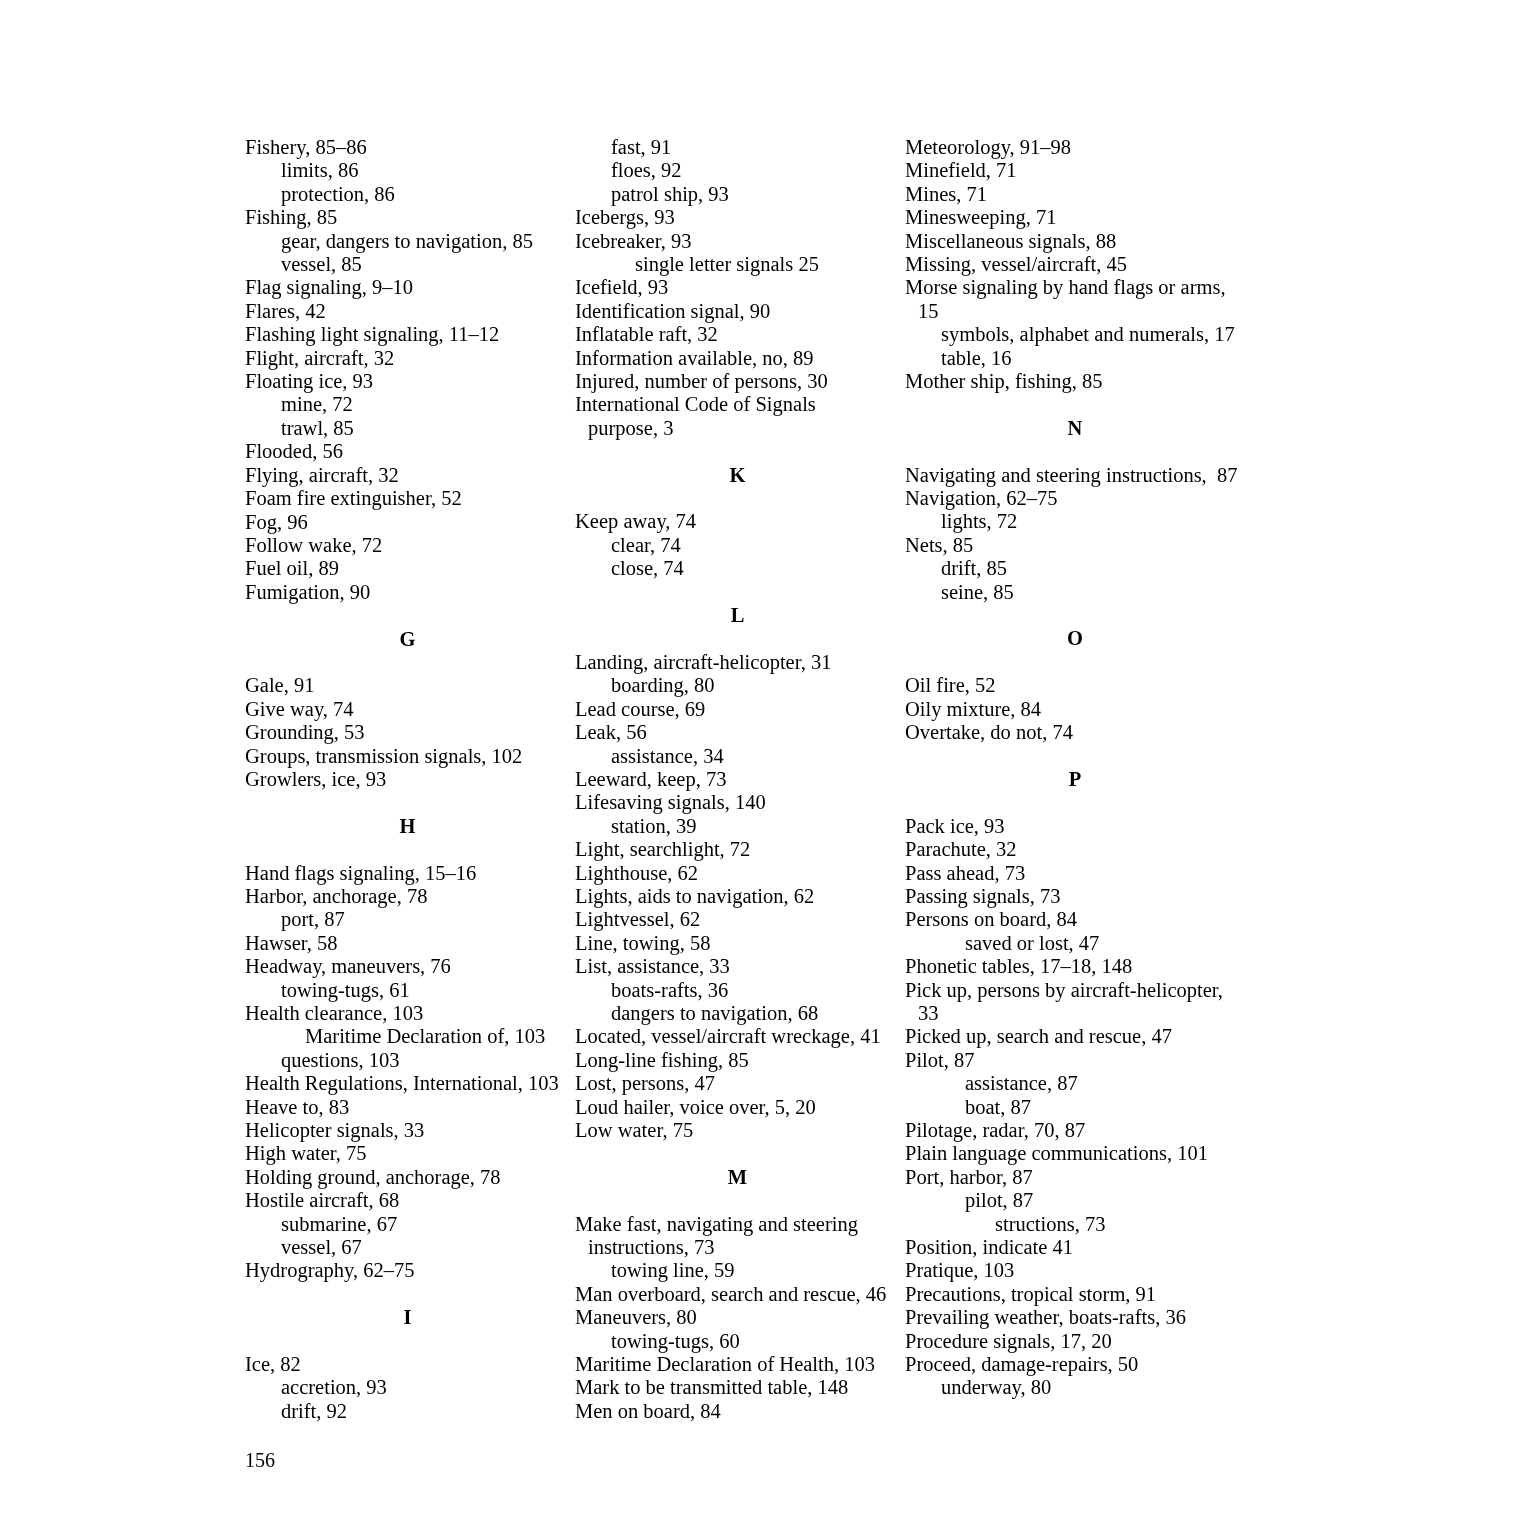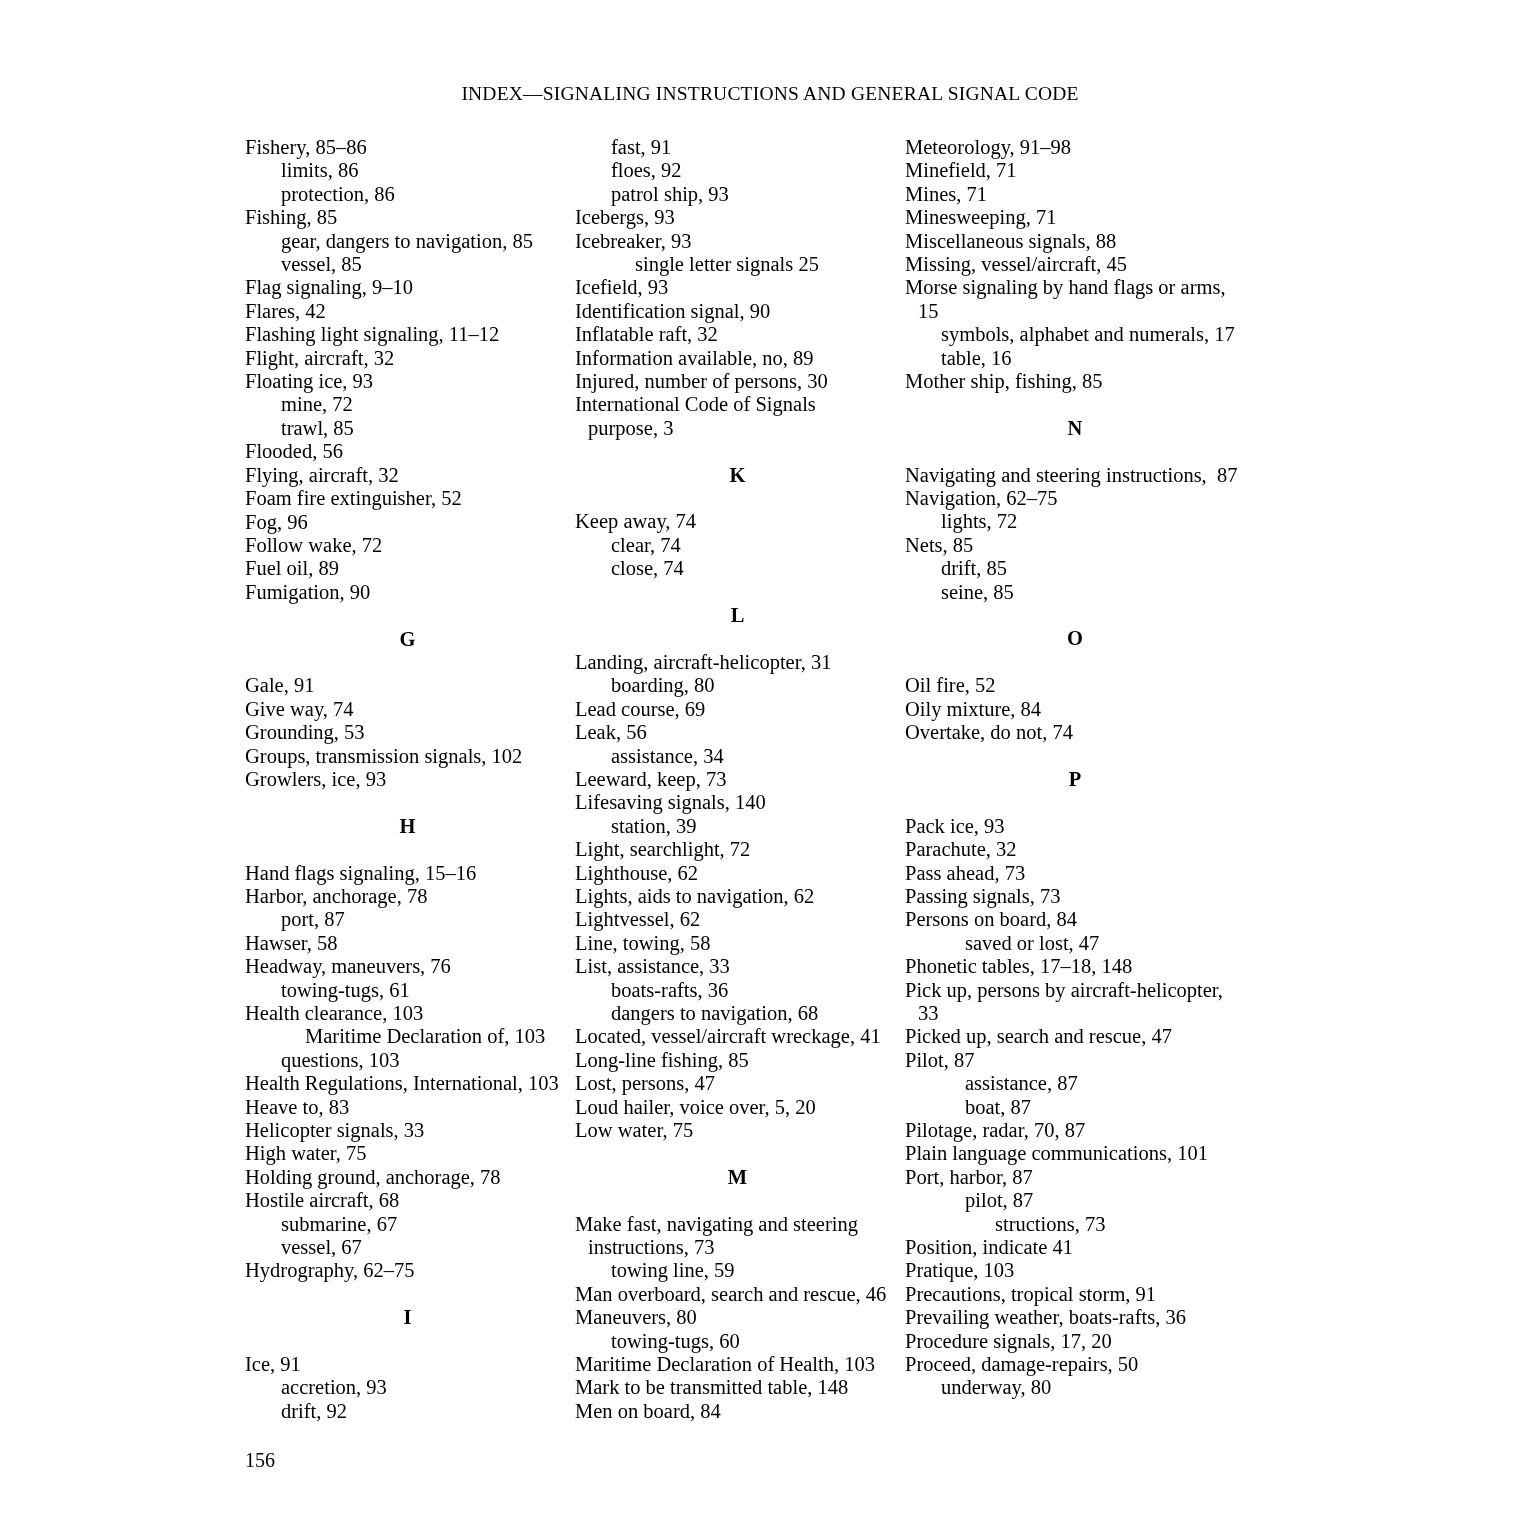--- a/index.html
+++ b/index.html
@@ -74,21 +74,20 @@
     top: 1449px;
     font-size: 20px;
     line-height: 23.4px;
   }
 </style>
 </head>
 <body>
 
 <div class="page">
 
-  <div class="running-head">INDEX—SIGNALING INSTRUCTIONS AND GENERAL SIGNAL CODE</div>
 
   <div class="columns">
     <div class="col">
         <div class="entry lvl0">Fishery, 85–86</div>
         <div class="entry lvl1">limits, 86</div>
         <div class="entry lvl1">protection, 86</div>
         <div class="entry lvl0">Fishing, 85</div>
         <div class="entry lvl1">gear, dangers to navigation, 85</div>
         <div class="entry lvl1">vessel, 85</div>
         <div class="entry lvl0">Flag signaling, 9–10</div>
@@ -124,21 +123,21 @@
         <div class="entry lvl0">Health Regulations, International, 103</div>
         <div class="entry lvl0">Heave to, 83</div>
         <div class="entry lvl0">Helicopter signals, 33</div>
         <div class="entry lvl0">High water, 75</div>
         <div class="entry lvl0">Holding ground, anchorage, 78</div>
         <div class="entry lvl0">Hostile aircraft, 68</div>
         <div class="entry lvl1">submarine, 67</div>
         <div class="entry lvl1">vessel, 67</div>
         <div class="entry lvl0">Hydrography, 62–75</div>
         <div class="section-letter">I</div>
-        <div class="entry lvl0">Ice, 91</div>
+        <div class="entry lvl0">Ice, 82</div>
         <div class="entry lvl1">accretion, 93</div>
         <div class="entry lvl1">drift, 92</div>
       </div>
     <div class="col">
         <div class="entry lvl1">fast, 91</div>
         <div class="entry lvl1">floes, 92</div>
         <div class="entry lvl1">patrol ship, 93</div>
         <div class="entry lvl0">Icebergs, 93</div>
         <div class="entry lvl0">Icebreaker, 93</div>
         <div class="entry lvl2">single letter signals 25</div>

